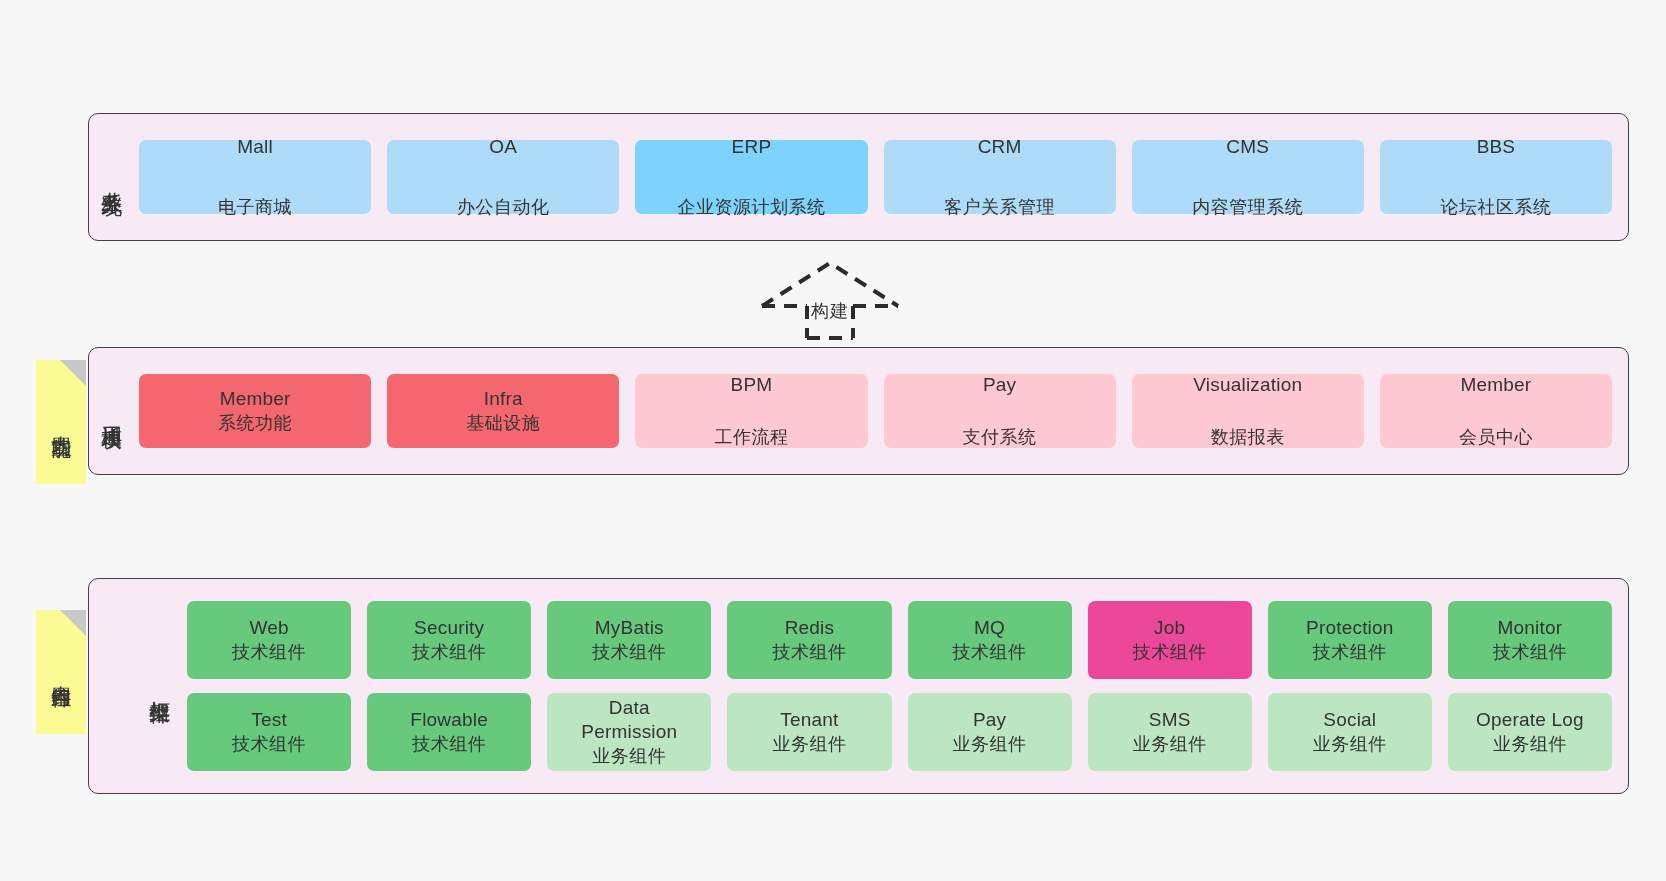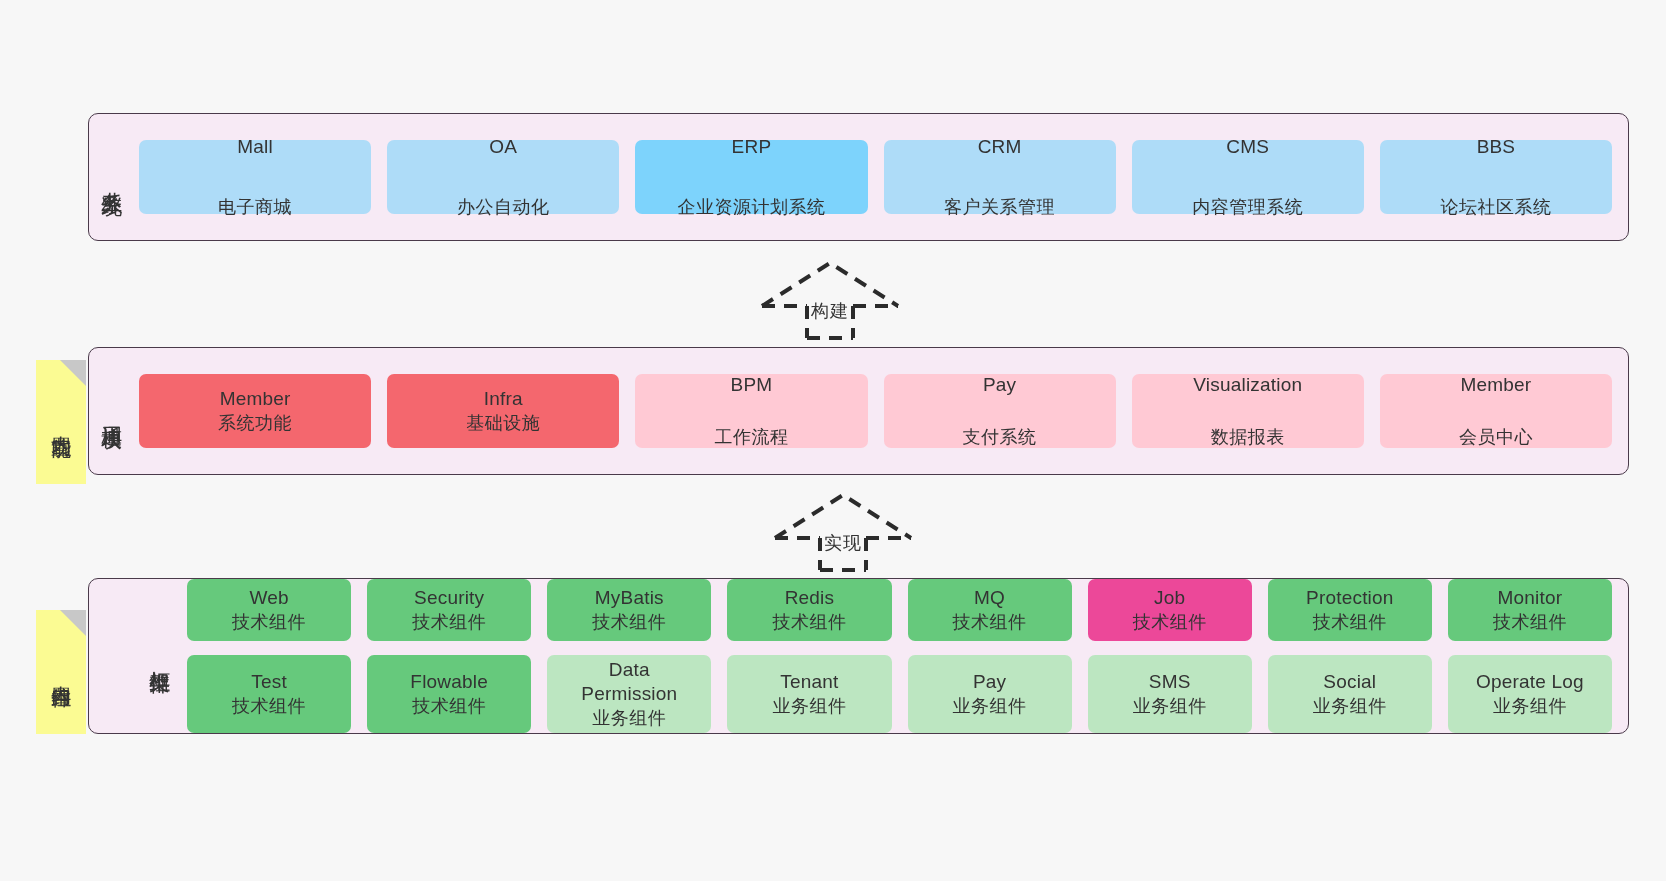--- a/index.html
+++ b/index.html
@@ -214,30 +214,22 @@
         </div>
       </div>
     </div>
   </div>
 
   <div class="sticky" style="left: 36px; top: 360px; width: 50px; height: 124px; background: rgb(251, 251, 147);">
     <span class="fold"></span>
     <span>内置功能</span>
   </div>
 
-  <div class="connector" style="left:770px; top:490px; width:146px; height:83px;">
-    <svg width="146" height="83" viewBox="0 0 146 83">
-      <path d="M 5 48 L 73 5 L 141 48" fill="none" stroke="#2b2b2b" stroke-width="4" stroke-dasharray="13 9" stroke-linecap="butt"></path>
-      <path d="M 5 48 L 50 48 M 96 48 L 141 48" fill="none" stroke="#2b2b2b" stroke-width="4" stroke-dasharray="13 9" stroke-linecap="butt"></path>
-      <path d="M 50 48 L 50 80 M 96 48 L 96 80 M 50 80 L 96 80" fill="none" stroke="#2b2b2b" stroke-width="4" stroke-dasharray="13 9" stroke-linecap="butt"></path>
-    </svg>
-    <div class="conn-label" style="top:41px;">实现</div>
-  </div>
-
-  <div class="layer" style="left: 88px; top: 578px; width: 1541px; height: 156px; background: rgb(247, 234, 245); border-color: rgb(74, 58, 74); padding-left: 48px;">
+
+  <div class="layer" style="left: 88px; top: 578px; width: 1541px; height: 216px; background: rgb(247, 234, 245); border-color: rgb(74, 58, 74); padding-left: 48px;">
     <div class="layer-title">框架组件</div>
     <div class="layer-body">
 
       <div class="row" style="height:78px;">
         <div class="card c-green" style="background: rgb(102, 201, 124);">
           <span class="t1">Web</span>
           <span class="t2">技术组件</span>
         </div>
         <div class="card c-green" style="background: rgb(102, 201, 124);">
           <span class="t1">Security</span>

